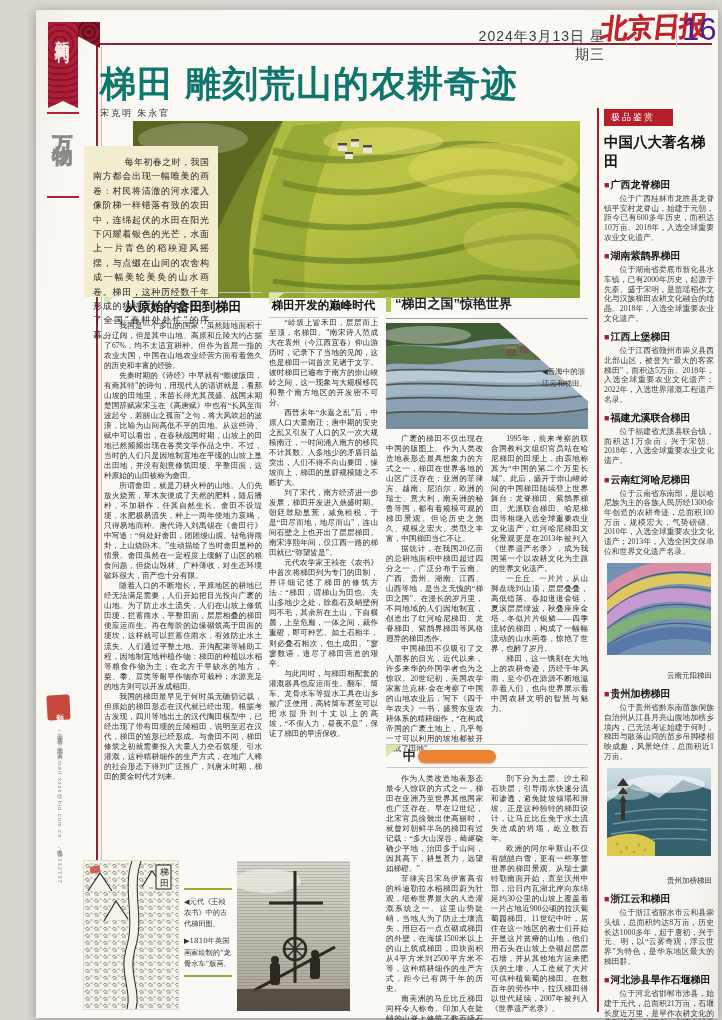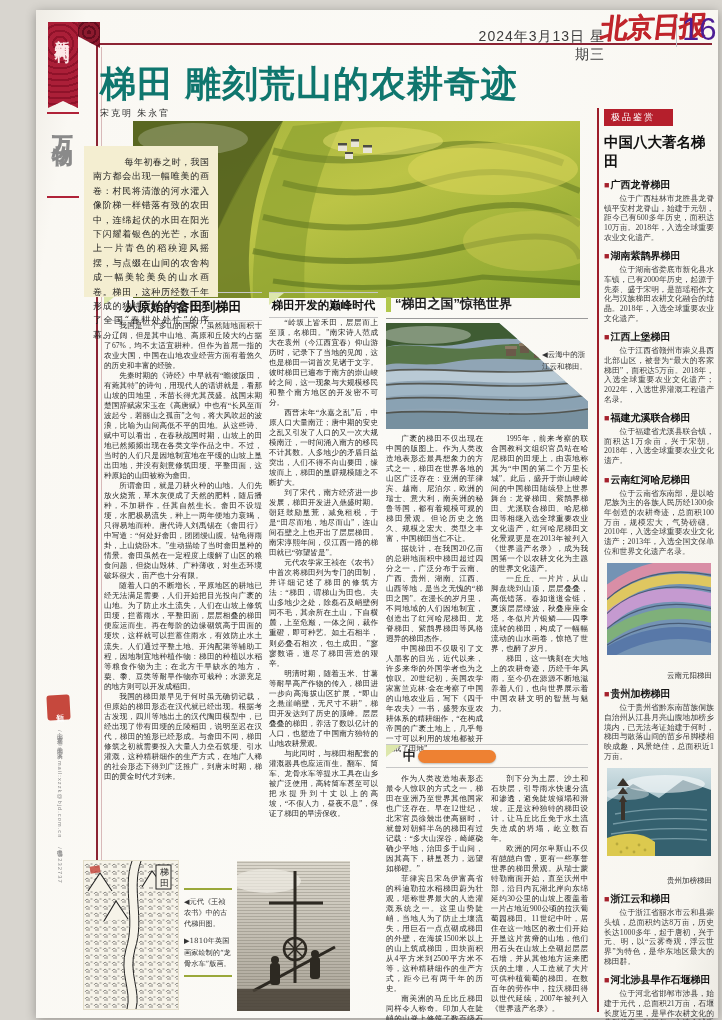--- a/index.html
+++ b/index.html
@@ -57,21 +57,21 @@
   .h-col3{display:flex;align-items:center;gap:4px;font-weight:bold;font-size:13px;
           font-family:"Liberation Sans",sans-serif;padding:3px 0 5px;margin-bottom:4px;border-bottom:1px solid #9a9a9a}
   .gbar{width:5px;height:15px;background:#b2c84c}
   .body-text p{margin:0;text-indent:2em;text-align:justify;font-size:7.6px;line-height:1.32;color:#2a2a2a}
   .col1{position:absolute;left:104px;top:292px;width:158px}
   .col2{position:absolute;left:269px;top:292px;width:109px}
   .col2 .h-col{font-size:11.5px;letter-spacing:0}
   .col3{position:absolute;left:386px;top:292px;width:202px}
   .s3-photo{position:relative;width:202px;height:106px;margin-bottom:5px}
   .s3-photo svg{clip-path:polygon(0 0,56% 0,100% 74%,100% 100%,0 100%)}
-  .s3-cap{position:absolute;right:0;top:26px;width:46px;font-size:7.5px;line-height:1.55;color:#333;
+  .s3-cap{position:absolute;right:0;top:43px;width:46px;font-size:7.5px;line-height:1.55;color:#333;
           font-family:"DejaVu Serif",serif}
   .twocol{display:flex;gap:8px}
   .subcol{width:97px}
   
   .s4{position:absolute;left:386px;top:744px;width:202px}
   .s4-head{position:relative;height:22px;display:flex;align-items:center;padding-left:17px;margin-bottom:6px;
            border-top:1px solid #c7c7c7;border-bottom:1px solid #c7c7c7}
   .s4-head::before{content:"";position:absolute;left:0;top:0;border-top:12px solid #dde7ac;border-right:15px solid transparent}
   .s4-char{font-size:13px;font-weight:bold;font-family:"Liberation Sans",sans-serif}
   .s4-blob{width:78px;height:13px;border-radius:7px;background:#ee8132;margin-left:2px;
@@ -178,21 +178,20 @@
     </div>
 </div>
 
 <div class="col2 body-text">
   <div class="h-col">梯田开发的巅峰时代</div>
   <div>
       <p>“岭坂上皆禾田，层层而上至顶，名梯田。”南宋诗人范成大在袁州（今江西宜春）仰山游历时，记录下了当地的见闻，这也是梯田一词首次见诸于文字。彼时梯田已遍布于南方的崇山峻岭之间，这一现象与大规模移民和整个南方地区的开发密不可分。</p>
       <p>西晋末年“永嘉之乱”后，中原人口大量南迁；唐中期的安史之乱又引发了人口的又一次大规模南迁，一时间涌入南方的移民不计其数。人多地少的矛盾日益突出，人们不得不向山要田，缘坡而上，梯田的垦辟规模随之不断扩大。</p>
       <p>到了宋代，南方经济进一步发展，梯田开发进入鼎盛时期。朝廷鼓励垦荒，减免租税，于是“田尽而地，地尽而山”，连山间石壁之上也开出了层层梯田。南宋淳熙年间，仅江西一路的梯田就已“弥望皆是”。</p>
       <p>元代农学家王祯在《农书》中首次将梯田列为专门的田制，并详细记述了梯田的修筑方法：“梯田，谓梯山为田也。夫山多地少之处，除磊石及峭壁例同不毛，其余所在土山，下自横麓，上至危巅，一体之间，裁作重磴，即可种艺。如土石相半，则必叠石相次，包土成田。”寥寥数语，道尽了梯田营造的艰辛。</p>
-      <p>明清时期，随着玉米、甘薯等耐旱高产作物的传入，梯田进一步向高海拔山区扩展，“即山之悬崖峭壁，无尺寸不耕”，梯田开发达到了历史的顶峰。层层叠叠的梯田，养活了数以亿计的人口，也塑造了中国南方独特的山地农耕景观。</p>
       <p>与此同时，与梯田相配套的灌溉器具也应运而生。翻车、筒车、龙骨水车等提水工具在山乡被广泛使用，高转筒车甚至可以把水提升到十丈以上的高坡，“不假人力，昼夜不息”，保证了梯田的旱涝保收。</p>
     </div>
 </div>
 
 <div class="col3 body-text">
   <div class="h-col3">
     <span class="gbar"></span>
     <span>“梯田之国”惊艳世界</span>
   </div>
   <div class="s3-photo">

